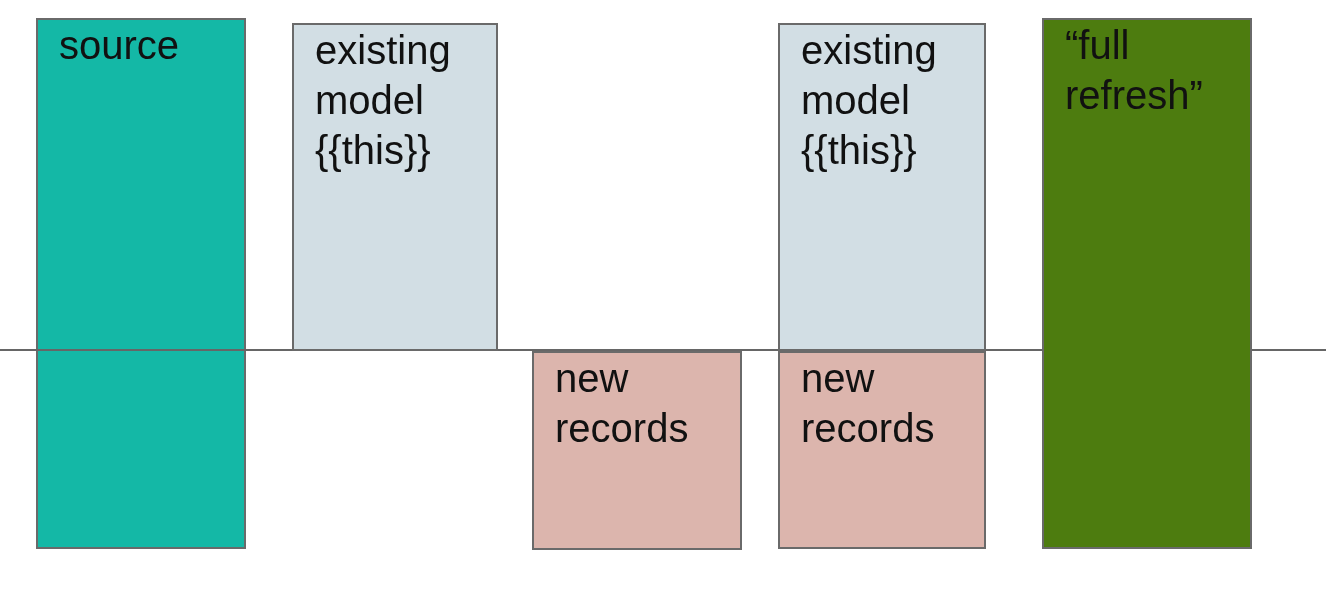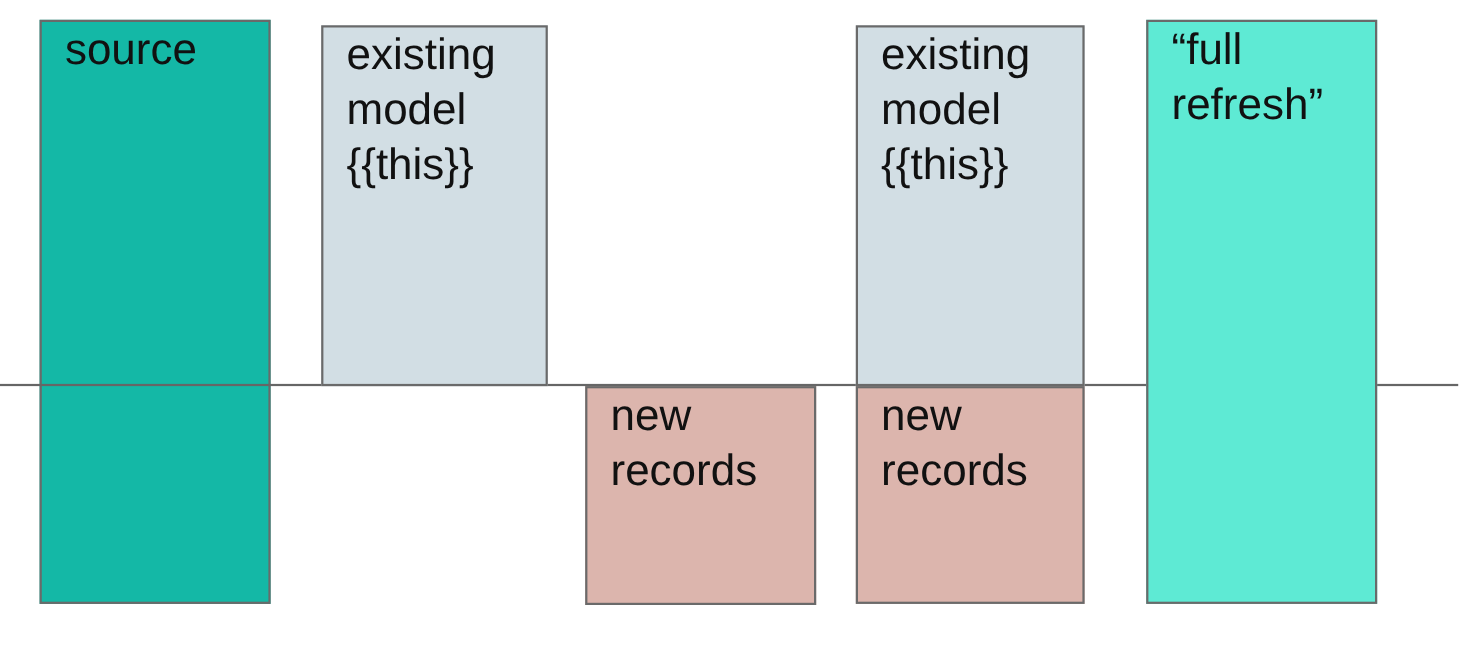--- a/index.html
+++ b/index.html
@@ -59,21 +59,21 @@
   .box-existing-2 {
     left: 778px; top: 23px;  width: 208px; height: 328px;
     background: #d2dee4;
   }
   .box-new-2 {
     left: 778px; top: 351px; width: 208px; height: 198px;
     background: #dcb5ad;
   }
   .box-full-refresh {
     left: 1042px; top: 18px; width: 210px; height: 531px;
-    background: #5eead4;
+    background: #4d7c0f;
   }
 </style>
 </head>
 <body>
 
 <div class="canvas">
 
   <div class="hline"></div>
 
   <div class="box box-source">

